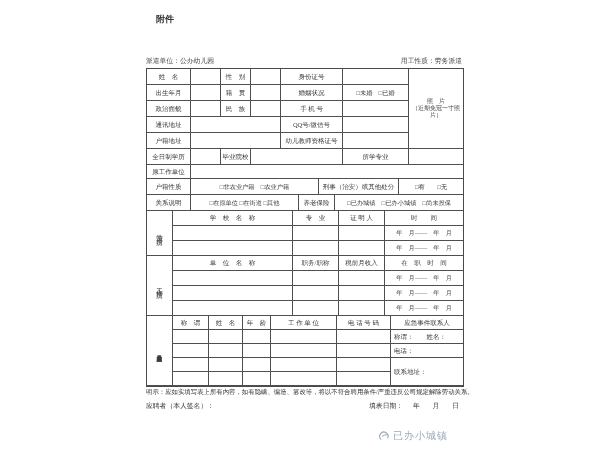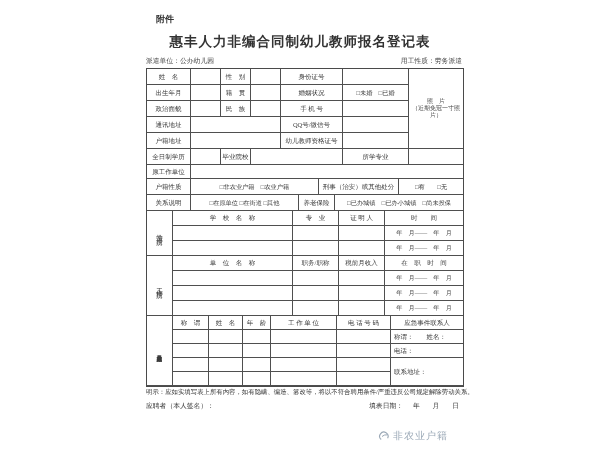--- a/index.html
+++ b/index.html
@@ -36,21 +36,20 @@
   .date-fields{margin-left:10px;letter-spacing:3px;}
   .watermark{position:absolute;left:378px;top:429px;display:flex;align-items:center;
        font-size:10px;color:#9aa8b6;font-family:"Liberation Sans","DejaVu Sans",sans-serif;letter-spacing:1px;}
   .watermark svg{margin-right:3px;display:block;}
 </style>
 </head>
 <body>
 
 <div class="doc">
   <div class="attachment">附件</div>
-  <div class="title">惠丰人力非编合同制幼儿教师报名登记表</div>
   <div class="subline">
     <span>派遣单位：公办幼儿园</span>
     <span>用工性质：劳务派遣</span>
   </div>
 
   <div class="ftable" id="form-table">
       <div class="band">
         <div class="band-rows">
           <div class="frow" style="height: 16px;">
             <div class="cell lab" style="width: 44px;">姓　名</div>
@@ -242,15 +241,15 @@
       <span>填表日期：</span>
       <span class="date-fields">年　月　日</span>
     </span>
   </div>
 
   <div class="watermark">
     <svg width="12" height="12" viewBox="0 0 12 12">
       <path d="M3.2 9.5 A4.2 4.2 0 1 1 9.6 8.2" fill="none" stroke="#9aa8b6" stroke-width="1.1"></path>
       <path d="M4 6.5 Q6 4.5 9.5 4.8" fill="none" stroke="#9aa8b6" stroke-width="1"></path>
     </svg>
-    <span>非农业户籍</span>
+    <span>已办小城镇</span>
   </div>
 </div>
 
 </body></html>

